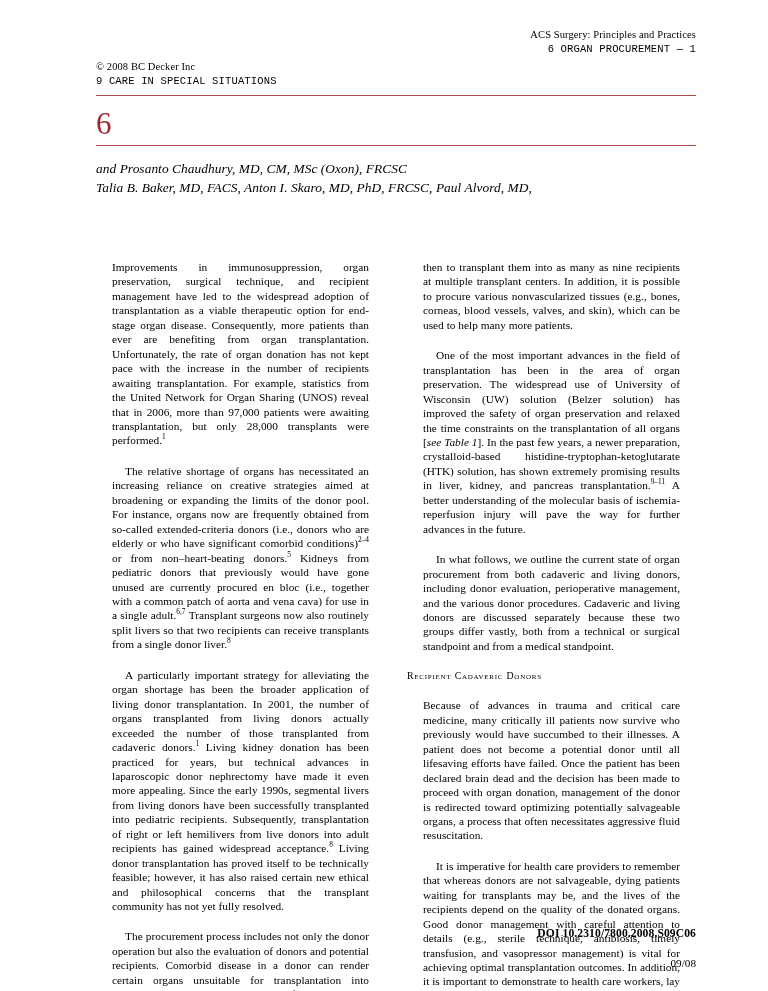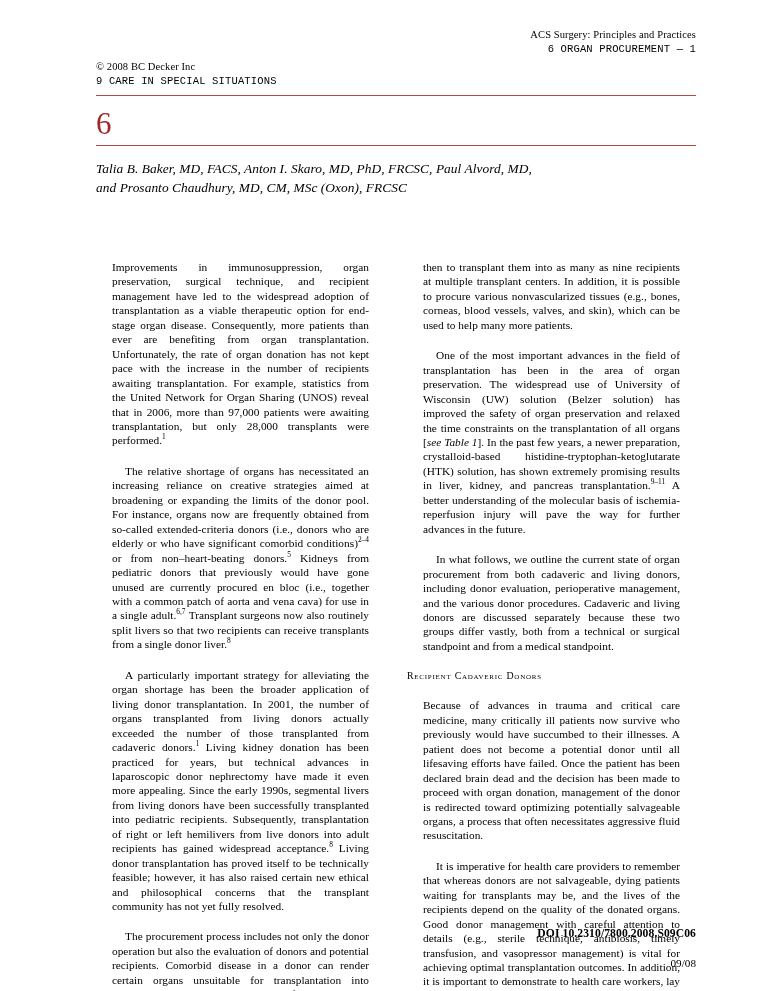--- a/index.html
+++ b/index.html
@@ -164,22 +164,22 @@
 
   <hr class="rule-top">
 
   <div class="title-row">
     <div class="chap-num">6</div>
   </div>
 
   <hr class="rule-bottom">
 
   <div class="authors">
+    <div>and Prosanto Chaudhury, MD, CM, MSc (Oxon), FRCSC</div>
     <div>Talia B. Baker, MD, FACS, Anton I. Skaro, MD, PhD, FRCSC, Paul Alvord, MD,</div>
-    <div>and Prosanto Chaudhury, MD, CM, MSc (Oxon), FRCSC</div>
   </div>
 
   <div class="columns">
 
     <div class="col">
       <p class="noind"><span>Improvements in immunosuppression, organ preservation, surgical technique, and recipient management have led to the widespread adoption of transplantation as a viable therapeutic option for end-stage organ disease. Consequently, more patients than ever are benefiting from organ transplantation. Unfortunately, the rate of organ donation has not kept pace with the increase in the number of recipients awaiting transplantation. For example, statistics from the United Network for Organ Sharing (UNOS) reveal that in 2006, more than 97,000 patients were awaiting transplantation, but only 28,000 transplants were performed.</span><sup>1</sup></p>
 
       <p><span>The relative shortage of organs has necessitated an increasing reliance on creative strategies aimed at broadening or expanding the limits of the donor pool. For instance, organs now are frequently obtained from so-called extended-criteria donors (i.e., donors who are elderly or who have significant comorbid conditions)</span><sup>2–4</sup><span> or from non–heart-beating donors.</span><sup>5</sup><span> Kidneys from pediatric donors that previously would have gone unused are currently procured en bloc (i.e., together with a common patch of aorta and vena cava) for use in a single adult.</span><sup>6,7</sup><span> Transplant surgeons now also routinely split livers so that two recipients can receive transplants from a single donor liver.</span><sup>8</sup></p>
 
       <p><span>A particularly important strategy for alleviating the organ shortage has been the broader application of living donor transplantation. In 2001, the number of organs transplanted from living donors actually exceeded the number of those transplanted from cadaveric donors.</span><sup>1</sup><span> Living kidney donation has been practiced for years, but technical advances in laparoscopic donor nephrectomy have made it even more appealing. Since the early 1990s, segmental livers from living donors have been successfully transplanted into pediatric recipients. Subsequently, transplantation of right or left hemilivers from live donors into adult recipients has gained widespread acceptance.</span><sup>8</sup><span> Living donor transplantation has proved itself to be technically feasible; however, it has also raised certain new ethical and philosophical concerns that the transplant community has not yet fully resolved.</span></p>

